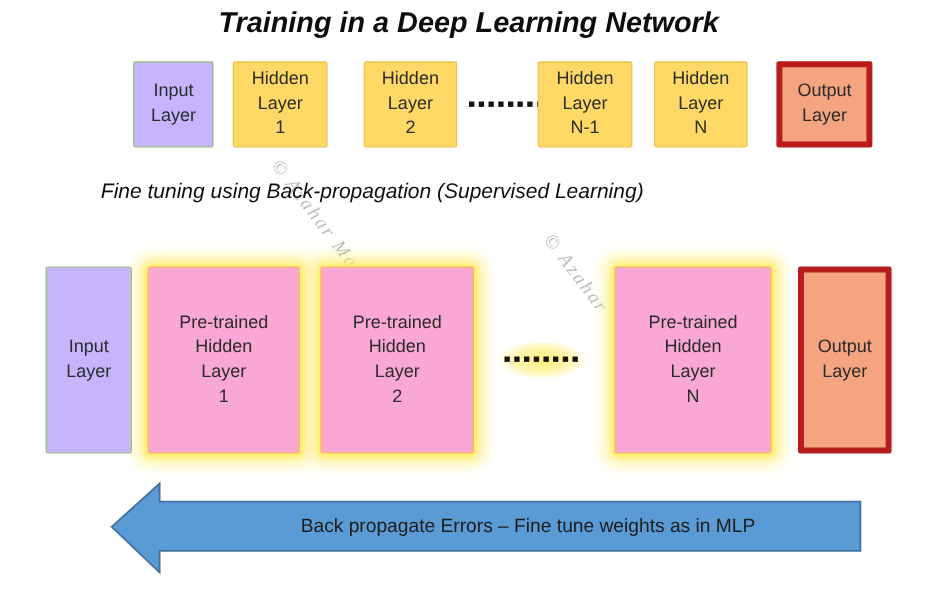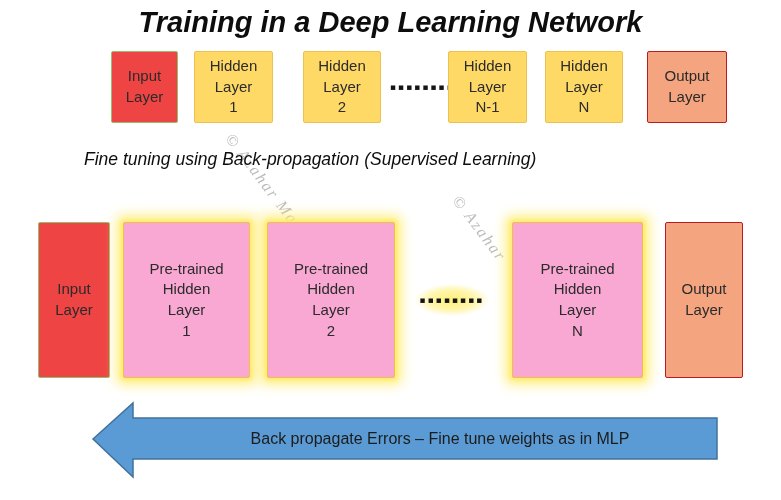--- a/index.html
+++ b/index.html
@@ -3,36 +3,36 @@
 <meta charset="utf-8">
 <style>
   html,body{margin:0;padding:0;}
   body{
     width:781px;height:500px;background:#ffffff;overflow:hidden;position:relative;
     font-family:"Liberation Sans", sans-serif;
   }
   .stage{position:absolute;left:0;top:0;width:781px;height:500px;}
   .title{
     position:absolute;left:0;top:6px;width:781px;text-align:center;
-    font-size:29px;font-weight:bold;font-style:italic;color:#0d0d0d;z-index:3;
+    font-size:24px;font-weight:bold;font-style:italic;color:#0d0d0d;z-index:3;
   }
   .subtitle{
     position:absolute;left:84px;top:149px;width:520px;
     font-size:17.5px;font-weight:normal;font-style:italic;color:#0d0d0d;z-index:3;
   }
   .box{
     position:absolute;display:flex;align-items:center;justify-content:center;
     text-align:center;z-index:2;border-radius:2px;box-sizing:border-box;
   }
   .box-label{
     white-space:pre-line;color:#2b2b2b;font-size:15px;line-height:1.38;
   }
-  .green{background:#ef4444;border:1px solid #93c06f;justify-content:center;}
+  .green{background:#c4b5fd;border:1px solid #93c06f;justify-content:center;}
   .gold{background:#ffd966;border:1px solid #ecc14f;}
-  .salmon{background:#f4a47e;border:1px solid #b91c1c;}
+  .salmon{background:#f4a47e;border:5px solid #b91c1c;}
   .pretrained{
     background:#f9a8d4;border:1.5px solid #f2bc51;
     box-shadow:0 0 4px 2px #ffec6e, 0 0 12px 7px rgba(255,236,110,0.8);
   }
   .dots{
     position:absolute;z-index:2;color:#141414;
     font-family:"DejaVu Sans", sans-serif;font-size:9px;letter-spacing:2px;
     line-height:1;white-space:nowrap;
   }
   .dots-glow{

